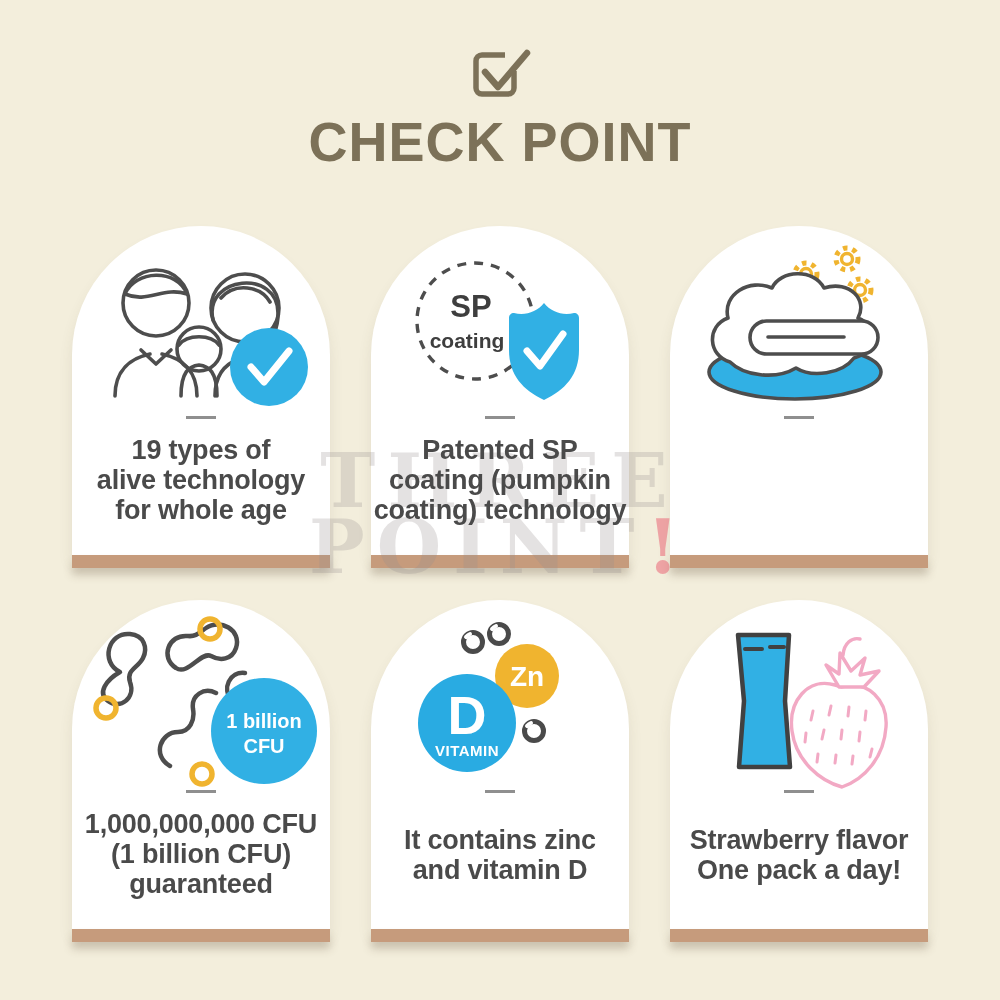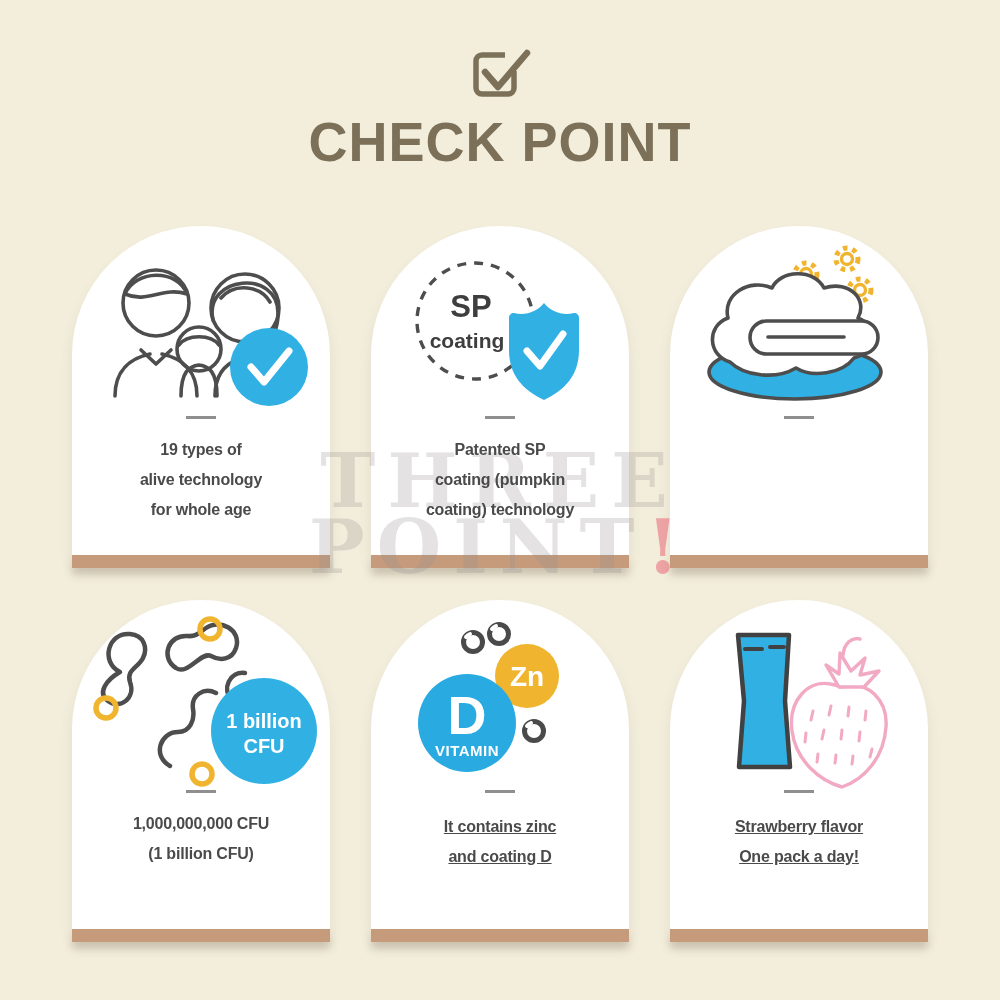--- a/index.html
+++ b/index.html
@@ -43,24 +43,24 @@
     position:absolute;left:0;top:0;width:258px;height:329px;z-index:3;
     display:flex;flex-direction:column;align-items:center;
   }
   .icon-wrap{
     height:188px;width:100%;box-sizing:border-box;padding-top:12px;
     display:flex;align-items:center;justify-content:center;
   }
   .divider{width:30px;border-top:3px solid #8f8f8f;margin:2px auto 0;}
   .label{
     margin-top:16px;text-align:center;
-    font-size:16px;font-weight:bold;color:#4a4a4a;line-height:30px;
+    font-size:27px;font-weight:bold;color:#4a4a4a;line-height:30px;
     letter-spacing:-0.2px;width:100%;
   }
-  .label.lines-2{margin-top:19px;text-decoration:underline;}
+  .label.lines-2{margin-top:32px;}
 
   svg{display:block;}
   svg text{font-family:"Liberation Sans", sans-serif;}
 </style>
 </head>
 <body>
 
 <div class="stage">
 
   <svg class="hdr-icon" viewBox="0 0 66 60">
@@ -172,20 +172,21 @@
           </g>
           <circle cx="182" cy="127" r="53" fill="#31b0e4"></circle>
           <text x="182" y="124" font-size="20" font-weight="bold" fill="#ffffff" text-anchor="middle">1 billion</text>
           <text x="182" y="149" font-size="20" font-weight="bold" fill="#ffffff" text-anchor="middle">CFU</text>
         </svg>
       </div>
       <div class="divider"></div>
       <div class="label">
         <div>1,000,000,000 CFU</div>
         <div>(1 billion CFU)</div>
+        <div>guaranteed</div>
       </div>
     </div>
   </div>
 
   <div class="card" style="left:371px;top:600px">
     <div class="card-bg"></div>
     <div class="card-base"></div>
     <div class="card-content">
       <div class="icon-wrap">
         <svg width="186" height="176" viewBox="0 0 186 176">
@@ -202,21 +203,21 @@
           <g stroke="#ffffff" stroke-width="4" fill="none" stroke-linecap="round">
             <path d="M59 25 a9.5 9.5 0 0 1 4 -3"></path>
             <path d="M85 17 a9.5 9.5 0 0 1 4 -3"></path>
             <path d="M120 114 a9.5 9.5 0 0 1 4 -3"></path>
           </g>
         </svg>
       </div>
       <div class="divider"></div>
       <div class="label lines-2">
         <div>It contains zinc</div>
-        <div>and coating D</div>
+        <div>and vitamin D</div>
       </div>
     </div>
   </div>
 
   <div class="card" style="left:670px;top:600px">
     <div class="card-bg"></div>
     <div class="card-base"></div>
     <div class="card-content">
       <div class="icon-wrap">
         <svg width="218" height="178" viewBox="0 0 218 178">

